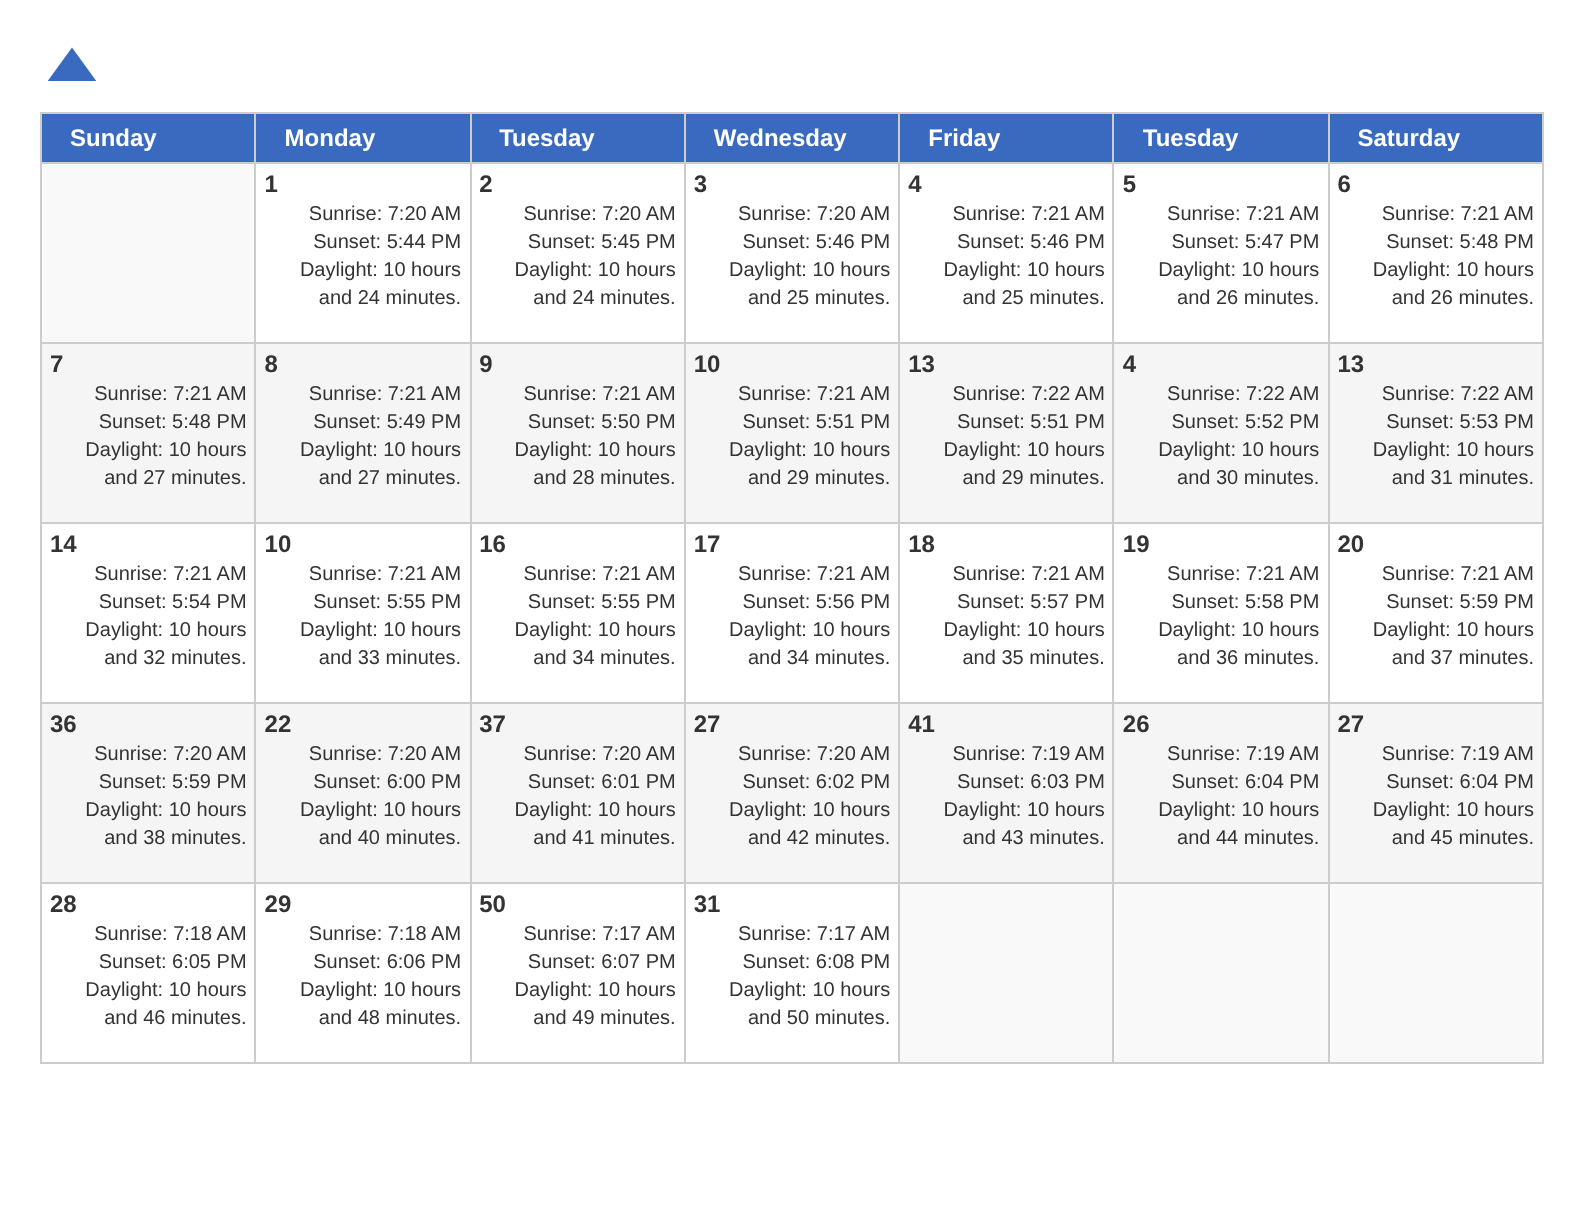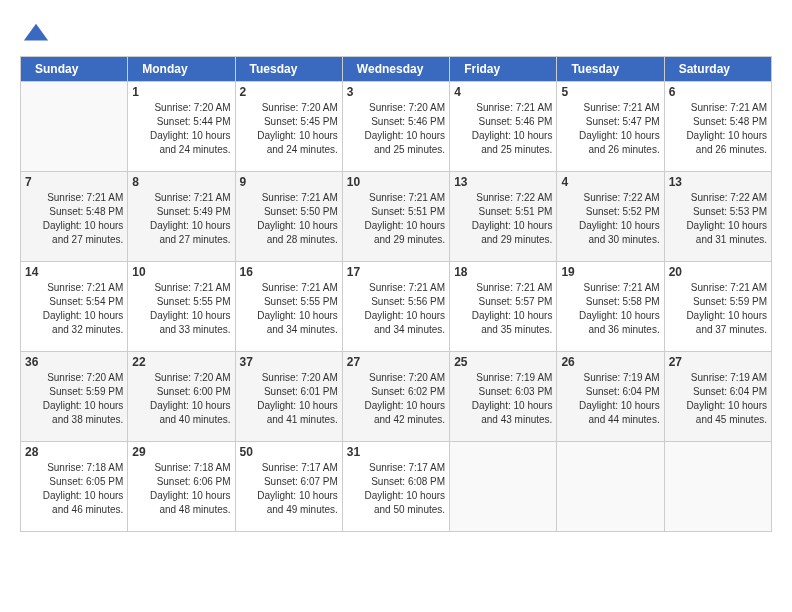--- a/index.html
+++ b/index.html
@@ -315,21 +315,21 @@
           </td>
           <td>
             <span class="day-number">27</span>
 <div class="day-info">
   Sunrise: 7:20 AM<br>
   Sunset: 6:02 PM<br>
   Daylight: 10 hours and 42 minutes.
 </div>
           </td>
           <td>
-            <span class="day-number">25</span>
+            <span class="day-number">41</span>
 <div class="day-info">
   Sunrise: 7:19 AM<br>
   Sunset: 6:03 PM<br>
   Daylight: 10 hours and 43 minutes.
 </div>
           </td>
           <td>
             <span class="day-number">26</span>
 <div class="day-info">
   Sunrise: 7:19 AM<br>

